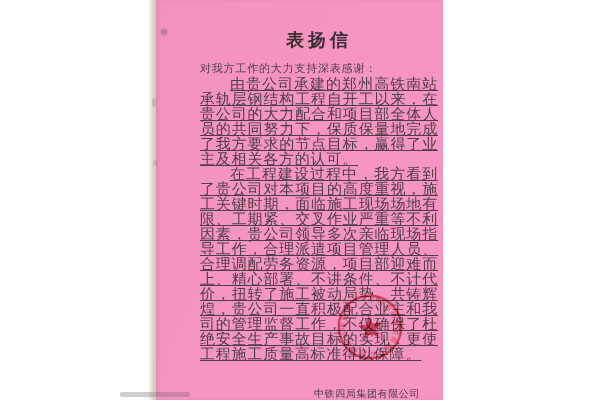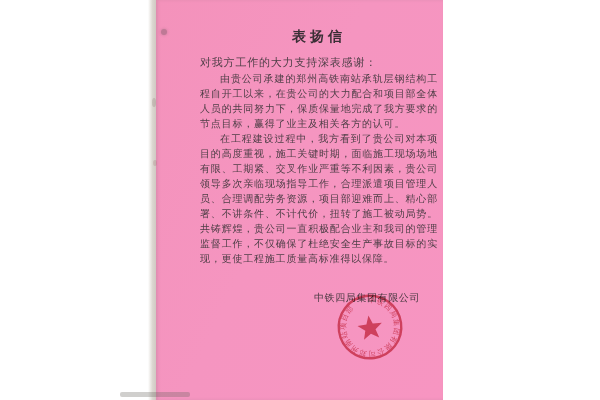--- a/index.html
+++ b/index.html
@@ -27,38 +27,39 @@
     box-shadow: inset 2px 0 3px rgba(160,120,135,0.25);
   }
   .paper-content {
     position: absolute;
     left: 44px; top: 28px;
     width: 238px;
     color: #4e3e46;
   }
   .letter-title {
     text-align: center;
-    font-size: 14px;
+    font-size: 18px;
     font-weight: bold;
     letter-spacing: 4px;
     color: #3a2e35;
     margin-bottom: 9px;
   }
   .salutation {
     font-size: 11px;
     line-height: 15px;
     letter-spacing: 0.8px;
     margin-bottom: 1px;
   }
   .para {
-    font-size: 10px;
+    font-size: 15px;
     line-height: 15px;
     letter-spacing: 0.8px;
     text-align: justify;
     text-indent: 2em;
+    text-decoration: underline;
   }
   .signature {
     margin-top: 24px;
     text-align: right;
     font-size: 10px;
     line-height: 16px;
     letter-spacing: 0.6px;
     color: #4a3a42;
   }
   .sig-company { padding-right: 18px; }

